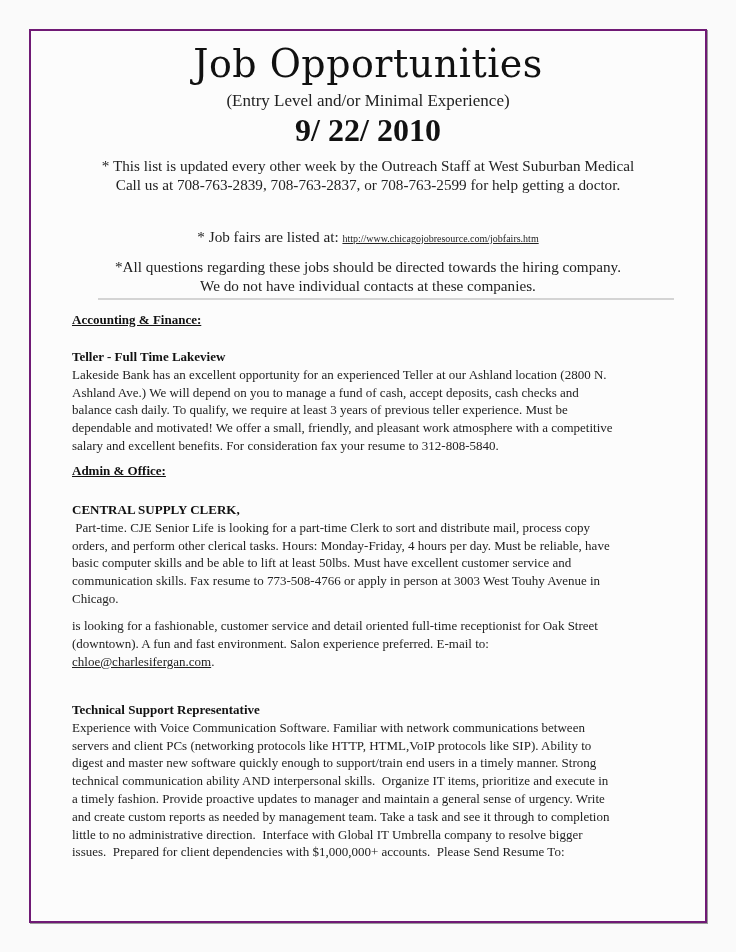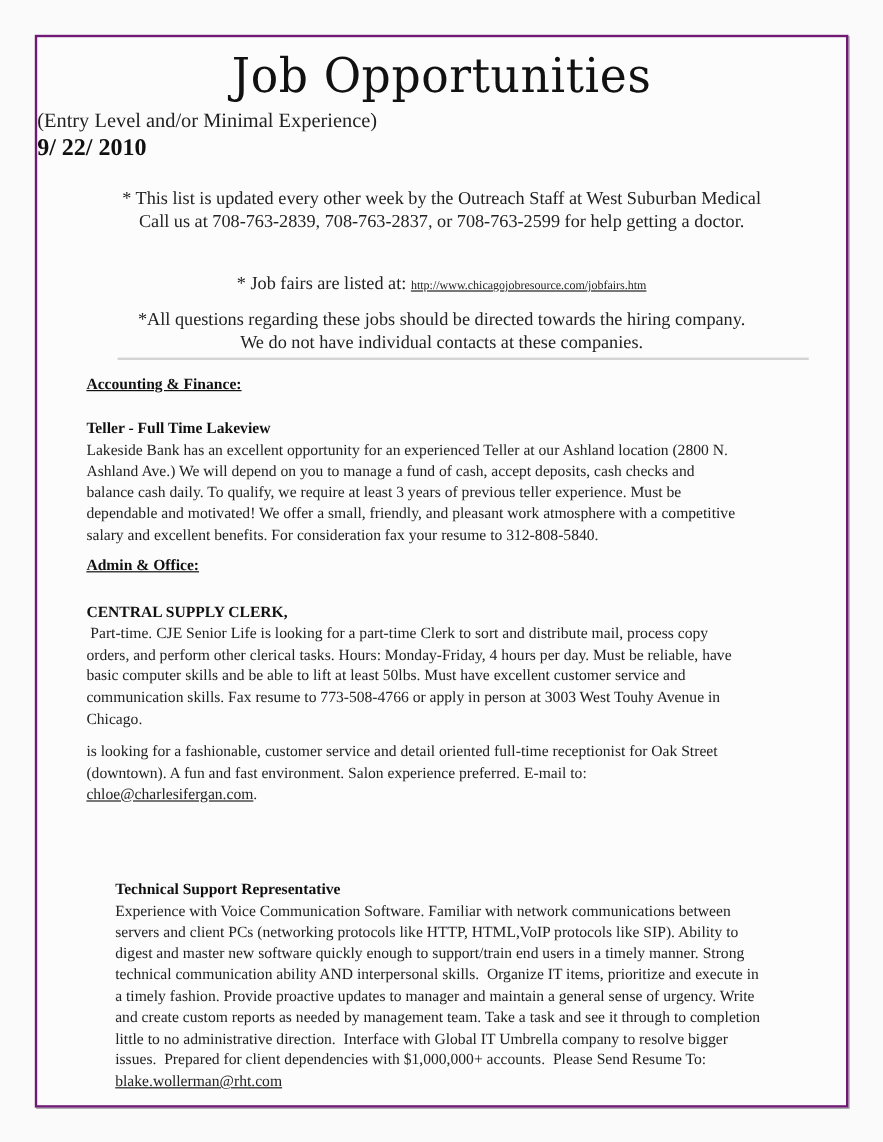--- a/index.html
+++ b/index.html
@@ -35,28 +35,30 @@
       font-size: 38px;
       letter-spacing: 0.5px;
       color: #111;
       font-weight: normal;
       transform: scaleY(1.05);
     }
     .subtitle {
       position: absolute;
       left: 0; width: 100%;
       top: 60px;
+      text-align: center;
       font-size: 17px;
       color: #222;
     }
     .date {
       position: absolute;
       left: 0; width: 100%;
       top: 81px;
-      font-size: 20px;
+      text-align: center;
+      font-size: 32px;
       font-weight: bold;
       color: #111;
     }
     .notice {
       position: absolute;
       left: 30px; width: 614px;
       text-align: center;
       font-size: 15.2px;
       line-height: 19px;
       color: #222;
@@ -150,26 +152,25 @@
     <span class="job-body">communication skills. Fax resume to 773-508-4766 or apply in person at 3003 West Touhy Avenue in</span>
     <span class="job-body">Chicago.</span>
   </div>
 
   <div class="job" style="top:586px;">
     <span class="job-body">is looking for a fashionable, customer service and detail oriented full-time receptionist for Oak Street</span>
     <span class="job-body">(downtown). A fun and fast environment. Salon experience preferred. E-mail to:</span>
     <span class="job-body"><span class="email">chloe@charlesifergan.com</span><span>.</span></span>
   </div>
 
-  <div class="job" style="top:701px;margin-left:24px;">
+  <div class="job" style="top:670px;">
     <span class="job-title">Technical Support Representative</span>
     <span class="job-body">Experience with Voice Communication Software. Familiar with network communications between</span>
     <span class="job-body">servers and client PCs (networking protocols like HTTP, HTML,VoIP protocols like SIP). Ability to</span>
     <span class="job-body">digest and master new software quickly enough to support/train end users in a timely manner. Strong</span>
     <span class="job-body" style="white-space:pre;">technical communication ability AND interpersonal skills.  Organize IT items, prioritize and execute in</span>
     <span class="job-body">a timely fashion. Provide proactive updates to manager and maintain a general sense of urgency. Write</span>
     <span class="job-body">and create custom reports as needed by management team. Take a task and see it through to completion</span>
     <span class="job-body" style="white-space:pre;">little to no administrative direction.  Interface with Global IT Umbrella company to resolve bigger</span>
     <span class="job-body" style="white-space:pre;">issues.  Prepared for client dependencies with $1,000,000+ accounts.  Please Send Resume To:</span>
-    <span class="job-body"><span class="email">blake.wollerman@rht.com</span></span>
   </div>
 
 </div>
 
 </body></html>

